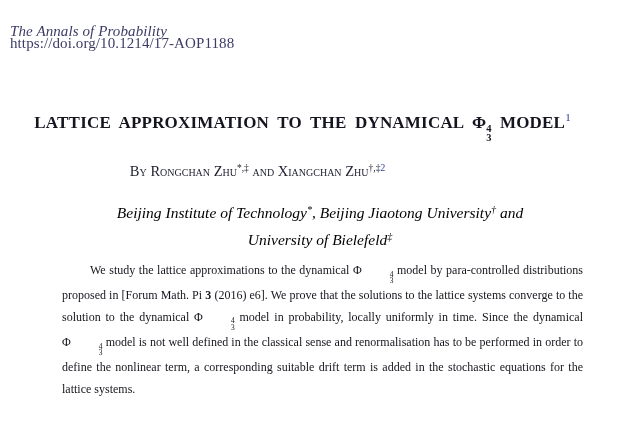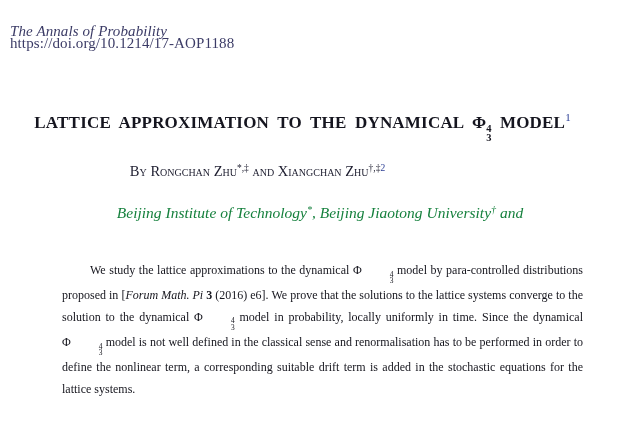--- a/index.html
+++ b/index.html
@@ -83,41 +83,41 @@
   
   .affiliations {
     position: absolute;
     top: 198px;
     left: 0;
     width: 640px;
     text-align: center;
     font-style: italic;
     font-size: 15.5px;
     line-height: 24px;
-    color: #15803d;
+    color: #000000;
   }
   .affil-mark {
     font-size: 10px;
     vertical-align: 5px;
   }
 
   
   .abstract {
     position: absolute;
     top: 260px;
     left: 62px;
     width: 521px;
     font-size: 12px;
     line-height: 21.7px;
     text-align: justify;
     text-indent: 28px;
     color: #15151d;
     margin: 0;
   }
-  .it { font-style: italic; }
+  .it { }
   .bd { font-weight: bold; }
 </style>
 </head>
 <body>
 
 <div class="page">
 
   <div class="journal-header">
     <div class="journal-name">The Annals of Probability</div>
     <div>https://doi.org/10.1214/17-AOP1188</div>
@@ -130,20 +130,21 @@
         </span></span>
     <span>MODEL</span><span class="fn-link title-fn">1</span></div>
 
   <div class="author-line"><span>By</span>
     <span>Rongchan Zhu</span><span class="author-marks">*,‡</span>
     <span>and</span>
     <span>Xiangchan Zhu</span><span class="author-marks">†,‡</span><span class="author-marks fn-link">2</span></div>
 
   <div class="affiliations">
     <div><span>Beijing Institute of Technology</span><span class="affil-mark">*</span><span>, Beijing Jiaotong University</span><span class="affil-mark">†</span><span> and</span></div>
+    <div><span>University of Bielefeld</span><span class="affil-mark">‡</span></div>
   </div>
 
   <p class="abstract"><span>We study the lattice approximations to the dynamical </span><span class="phi"><span>Φ</span><span class="phi-stack">
           <span>4</span>
           <span>3</span>
         </span></span><span> model by para-controlled distributions proposed in [</span><span class="it">Forum Math. Pi</span>
     <span class="bd">3</span><span> (2016) e6]. We prove that the solutions to the lattice systems converge to the solution to the dynamical </span><span class="phi"><span>Φ</span><span class="phi-stack">
           <span>4</span>
           <span>3</span>
         </span></span><span> model in probability, locally uniformly in time. Since the dynamical </span><span class="phi"><span>Φ</span><span class="phi-stack">

